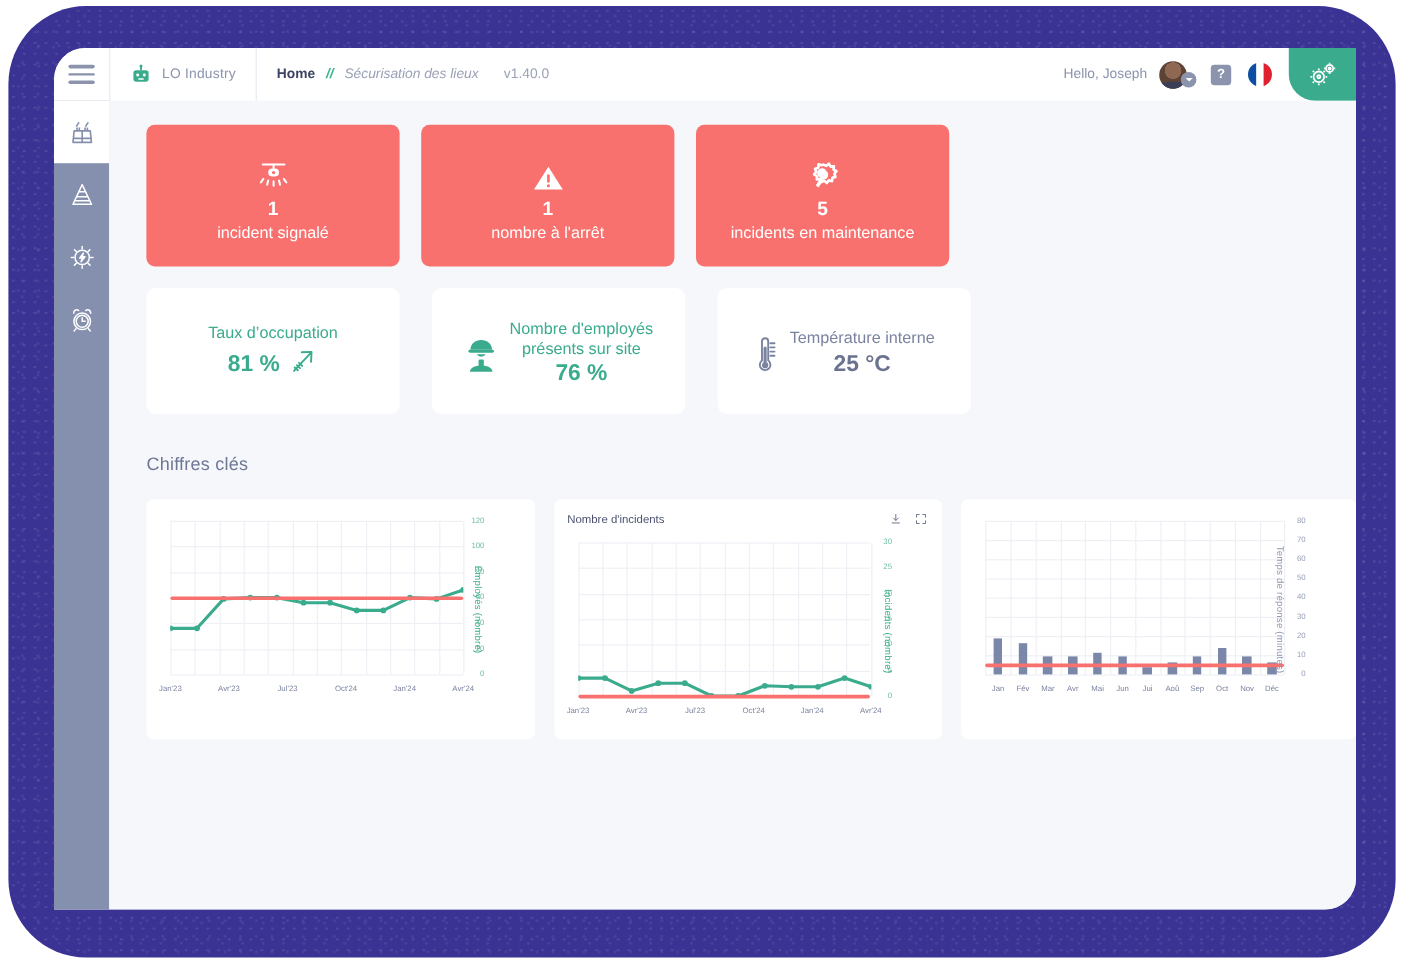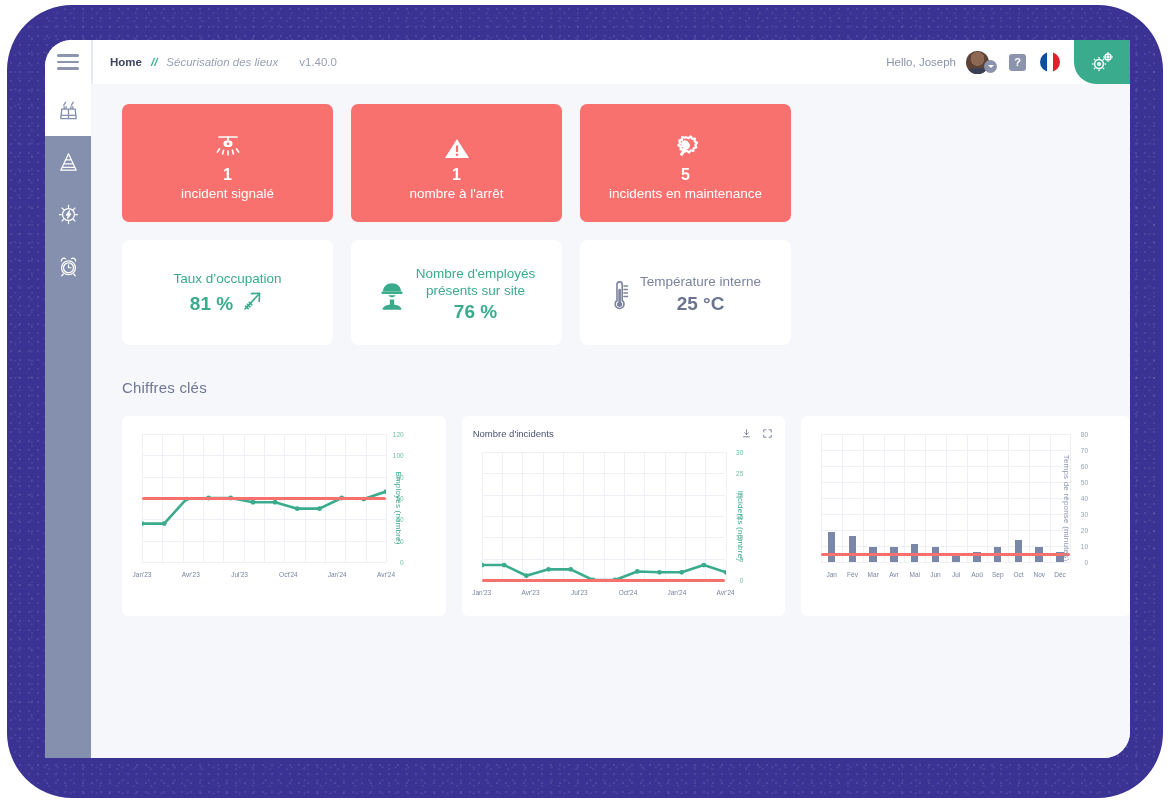--- a/index.html
+++ b/index.html
@@ -125,21 +125,21 @@
     width:211px; height:118px; border-radius:7px;
     display:flex; flex-direction:column; align-items:center; justify-content:center;
     color:#fff; gap:0;
   }
   .kpi.red{ background:#f8716e; }
   .kpi.blue{ background:#5570d6; }
   .kpi .icon{ height:36px; display:flex; align-items:flex-end; }
   .kpi .val{ font-size:16px; font-weight:bold; margin-top:5px; }
   .kpi .lbl{ font-size:13.5px; margin-top:2px; }
 
-  .metric-row{ display:flex; gap:18px; padding: 18px 0 0 31px; }
+  .metric-row{ display:flex; gap:27px; padding: 18px 0 0 31px; }
   .metric{
     width:211px; height:105px; background:#fff; border-radius:8px;
     display:flex; align-items:center; justify-content:center; gap:10px;
     padding-top:4px;
   }
   .metric .m-ico{ display:flex; align-items:center; }
   .metric .m-txt{ text-align:center; }
   .metric .m-lbl{ font-size:13.5px; color:#3aab8d; line-height:1.25; }
   .metric .m-val{ font-size:19px; font-weight:bold; color:#3aab8d; margin-top:2px;
      display:flex; align-items:center; justify-content:center; gap:6px; }
@@ -183,20 +183,33 @@
 
   <div class="topbar">
 
     <div class="burger">
       <span></span>
         <span></span>
         <span></span>
     </div>
     <div class="divider-v"></div>
 
+    <div class="brand">
+      <span class="logo">
+        <svg width="19" height="19" viewBox="0 0 24 24" fill="#3aab8d">
+          <rect x="4" y="7" width="16" height="12" rx="3"></rect>
+          <rect x="11" y="2" width="2" height="5" rx="1"></rect>
+          <circle cx="12" cy="2.5" r="1.6"></circle>
+          <rect x="7" y="10.5" width="3" height="3" rx="1.2" fill="#fff"></rect>
+          <rect x="14" y="10.5" width="3" height="3" rx="1.2" fill="#fff"></rect>
+          <rect x="9" y="15.5" width="6" height="1.6" rx=".8" fill="#fff"></rect>
+        </svg>
+      </span>
+      <span class="name">LO Industry</span>
+    </div>
     <div class="divider-v"></div>
 
     <div class="crumbs">
       <span class="home">Home</span>
       <span class="slash">//</span>
       <span class="sec">Sécurisation des lieux</span>
       <span class="ver">v1.40.0</span>
     </div>
 
     <div class="topright">

